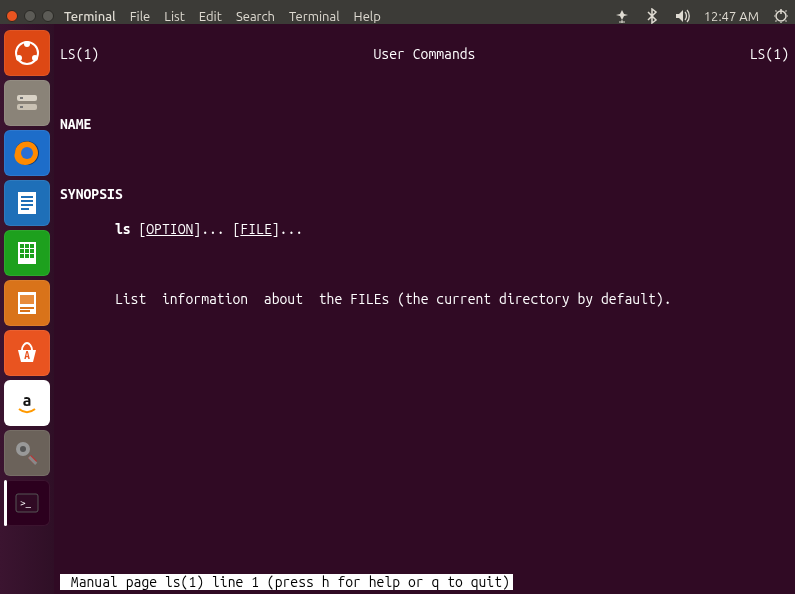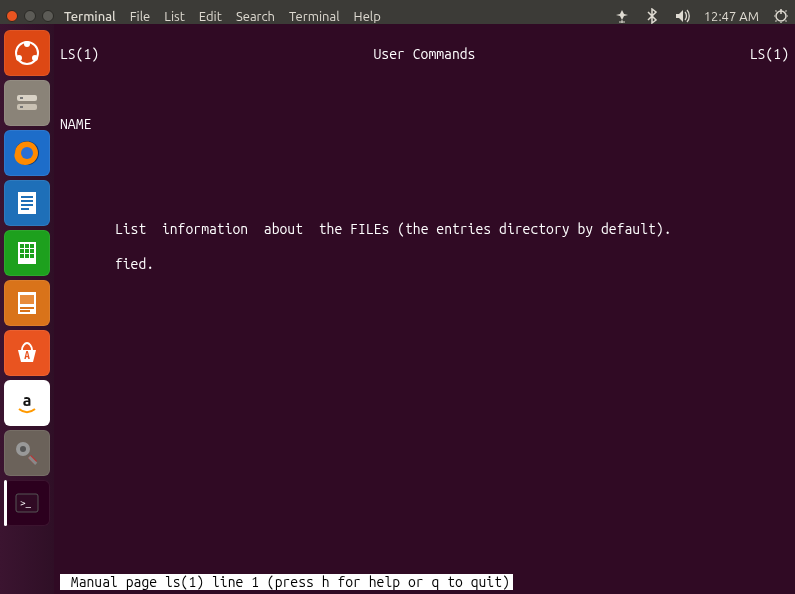--- a/index.html
+++ b/index.html
@@ -50,21 +50,21 @@
   background:#300a24;
   color:#fff;
   font-size:14px;
   line-height:17.5px;
   padding: 4px 6px 0 6px;
   font-family: "Ubuntu Mono","DejaVu Sans Mono",monospace;
   white-space:pre;
   overflow:hidden;
 }
 .mhead { display:flex; justify-content:space-between;}
-.bold { font-weight:normal; }
+.bold { font-weight:bold; }
 .uline { text-decoration: underline; }
 .blk { display:block; }
 .statusline {
   position:absolute; left:60px; bottom:4px;
   background:#fff; color:#000;
   padding:0 3px;
   font-family:"Ubuntu Mono",monospace; font-size:14px;
   white-space:pre;
 }
 </style>
@@ -196,23 +196,24 @@
         <text x="8" y="18" font-size="10" fill="#fff">&gt;_</text>
       </svg>
     </div>
 </div>
 
 <div class="terminal">
 <div class="mhead"><span>LS(1)</span><span>User Commands</span><span>LS(1)</span></div>
 <span class="blk"> </span>
 <span class="bold blk">NAME</span>
 <span class="blk"> </span>
-<span class="blk"> </span>
-<span class="blk">       <span>List  information  about  the FILEs (the entries directory by default).</span></span>
-<span class="blk">       <span>fied.</span></span>
+<span class="bold blk">SYNOPSIS</span>
+<span class="blk">       <span class="bold">ls</span> [<span class="uline">OPTION</span>]... [<span class="uline">FILE</span>]...</span>
+<span class="blk"> </span>
+<span class="blk">       <span>List  information  about  the FILEs (the current directory by default).</span></span>
 <span class="blk"> </span>
 <span class="blk"> </span>
 
 
 
 
 
 
 
 

